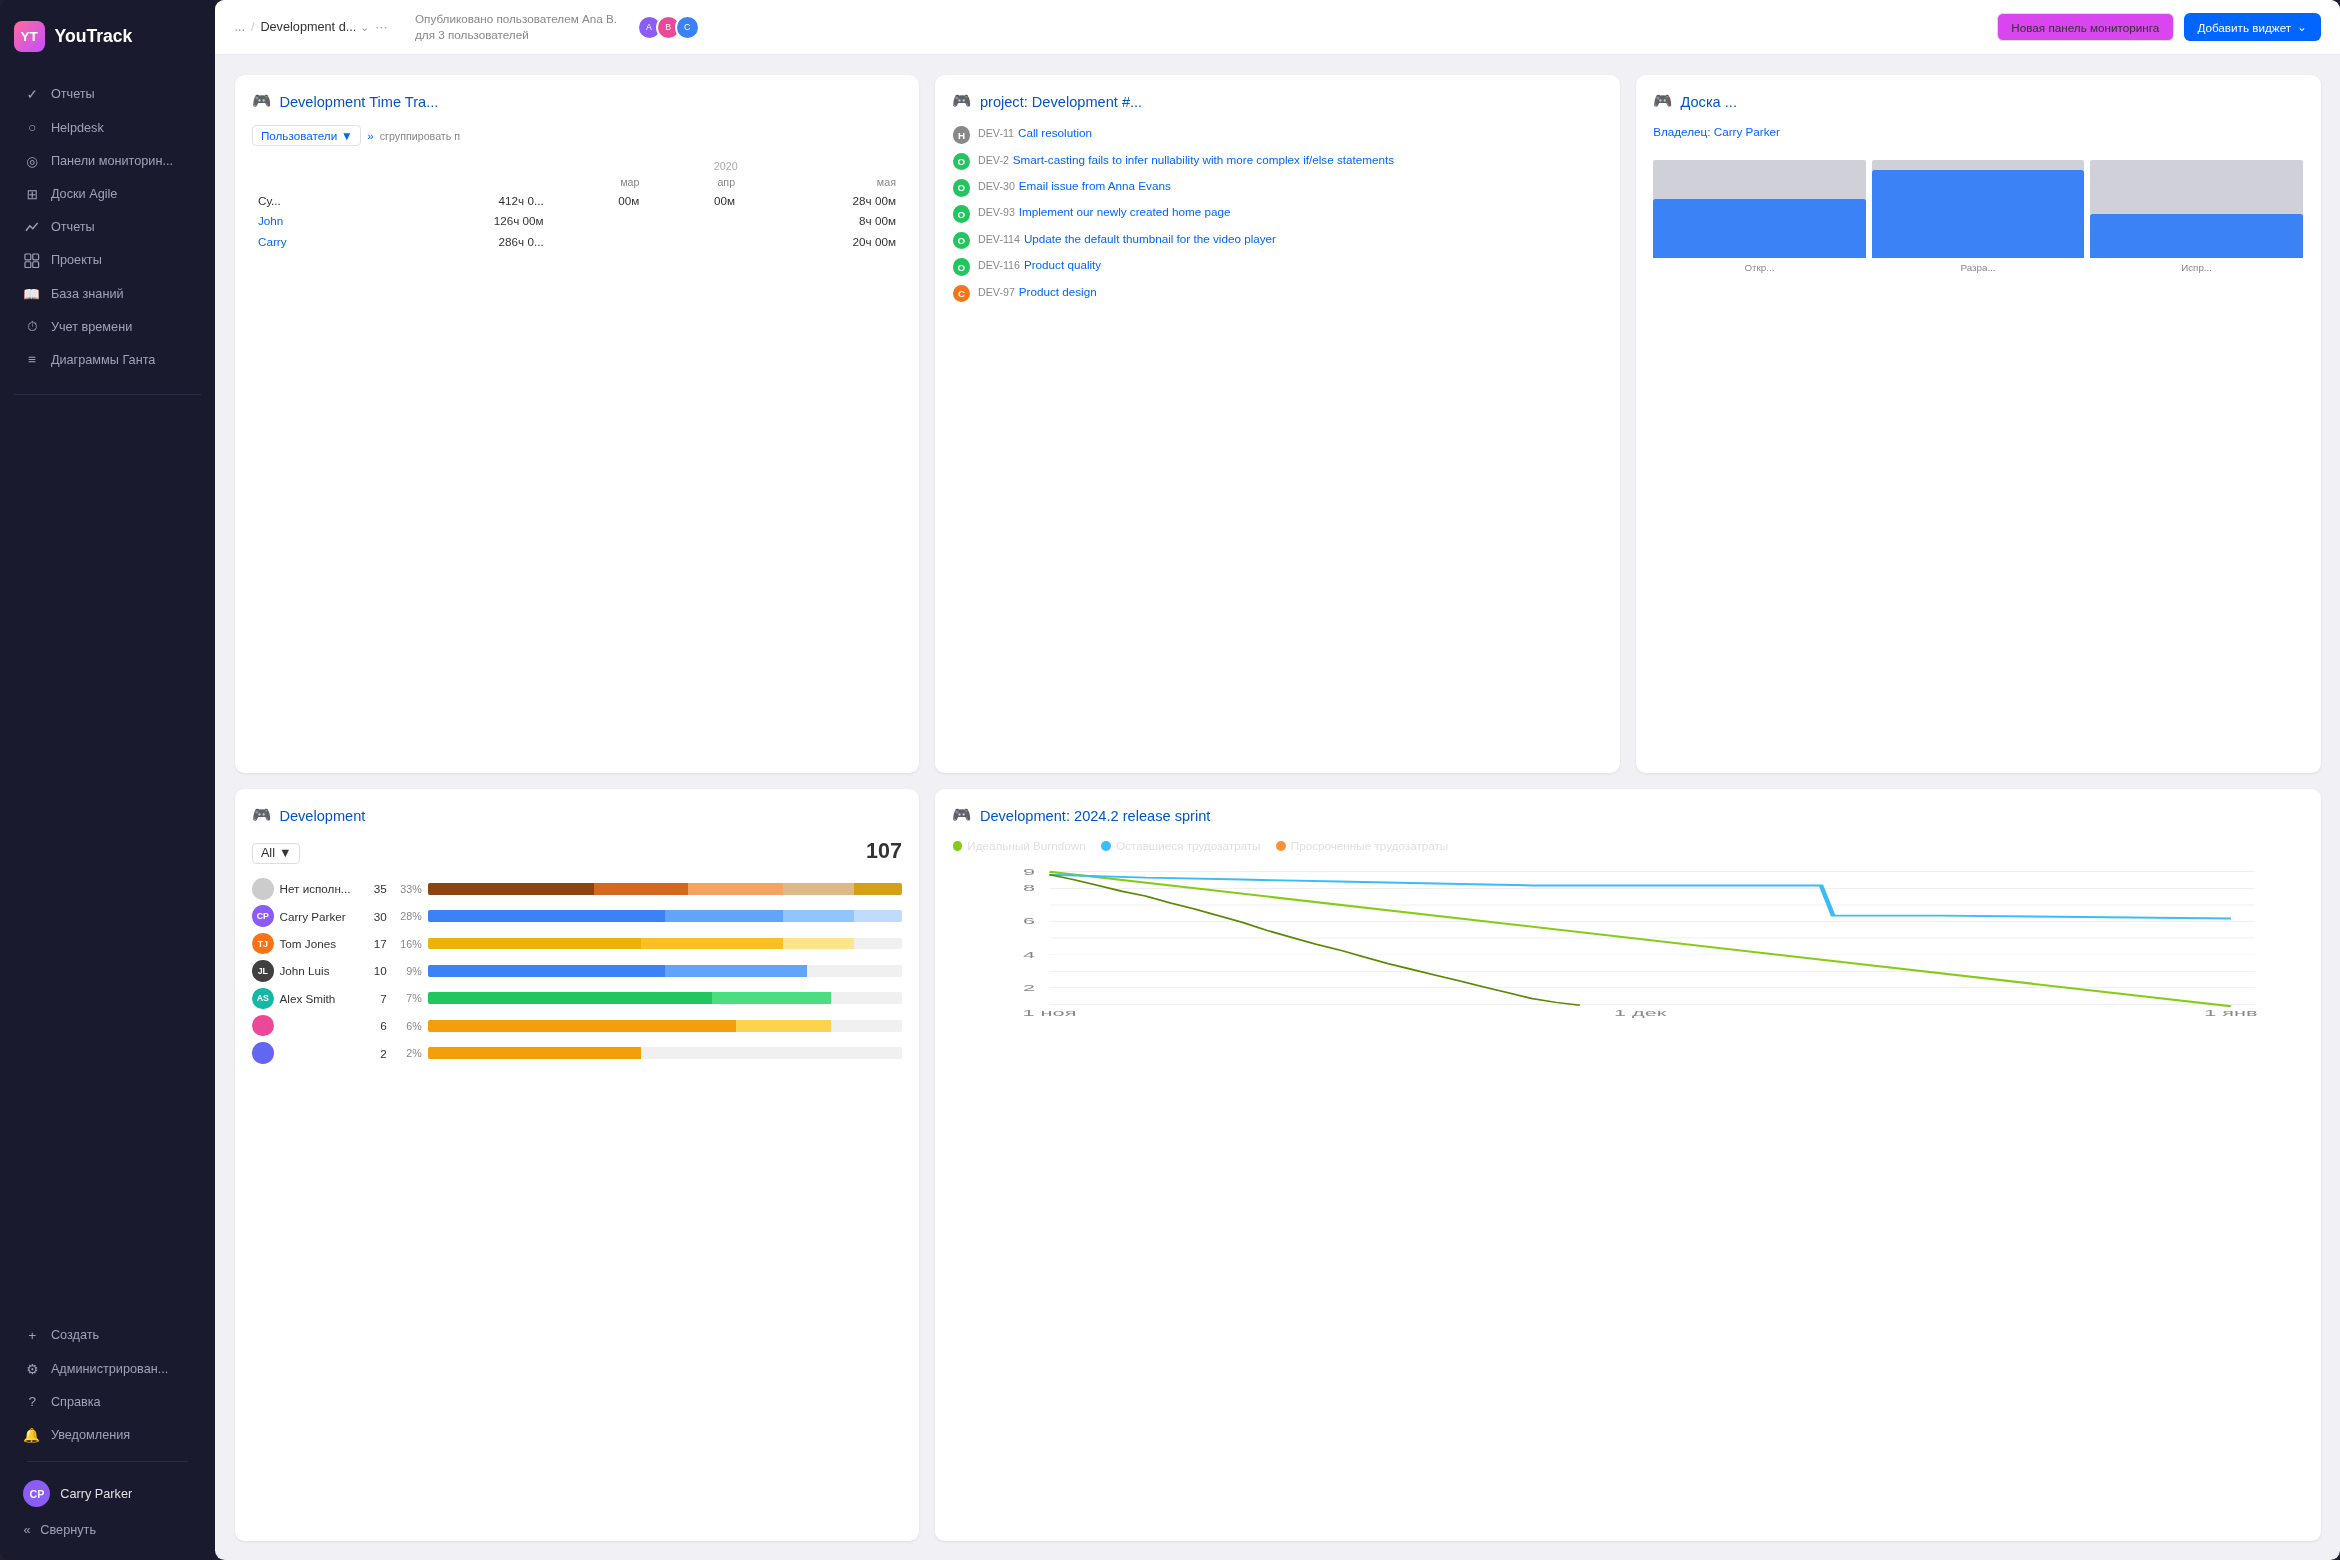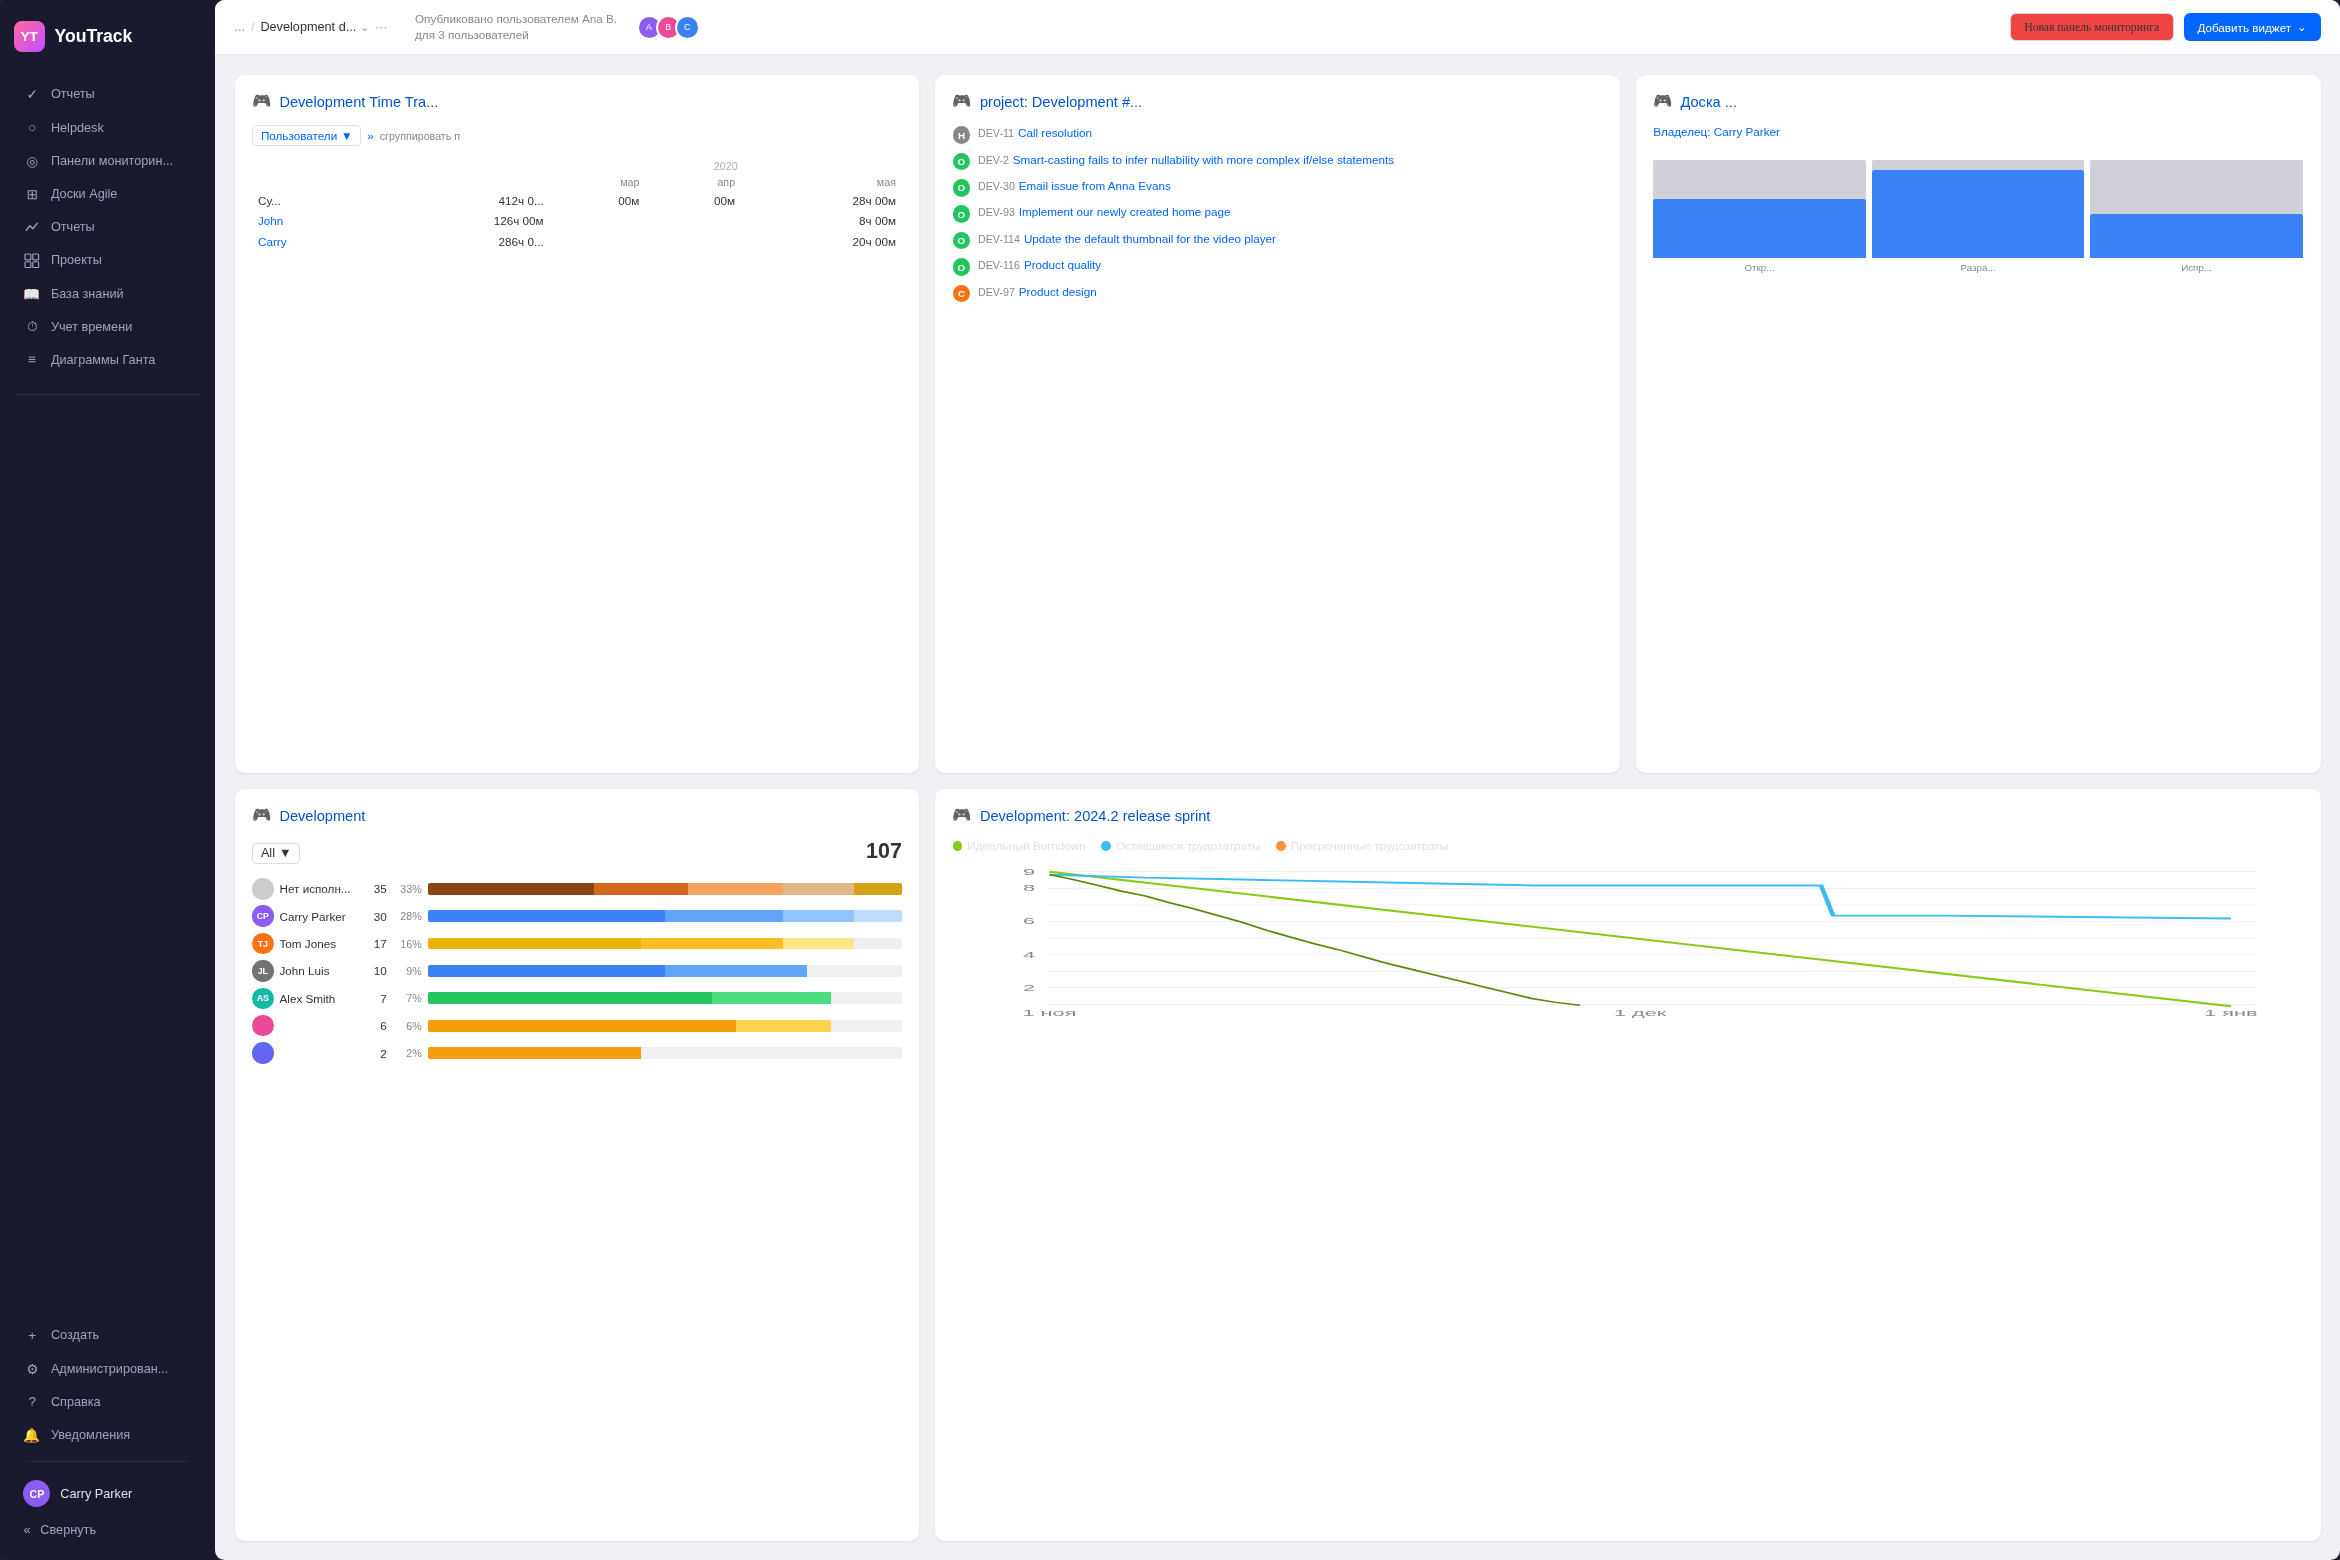--- a/index.html
+++ b/index.html
@@ -37,21 +37,21 @@
     .breadcrumb-current { display: flex; align-items: center; gap: 3.9px; color: #333; font-weight: 500; }
     .breadcrumb-arrow { color: #999; font-size: 10.7px; }
     .breadcrumb-more { color: #999; }
 
     .header-meta { margin-left: 15.6px; font-size: 11.7px; color: #888; line-height: 1.4; }
     .header-avatars { display: flex; margin-left: 7.8px; }
     .header-avatar { width: 25px; height: 25px; border-radius: 50%; border: 2px solid white; margin-left: -5.9px; background: #8b5cf6; font-size: 8.8px; color: white; display: flex; align-items: center; justify-content: center; }
     .header-avatar:first-child { margin-left: 0; }
 
     .header-actions { margin-left: auto; display: flex; align-items: center; gap: 9.8px; }
-    .btn-secondary { padding: 6.8px 13.7px; border: 1px solid #ddd; border-radius: 5.9px; background: #ef4444; color: #333; font-size: 11.7px; cursor: pointer; font-family: Liberation Serif, serif; }
+    .btn-secondary { padding: 6.8px 13.7px; border: 1px solid #ddd; border-radius: 5.9px; background: #d946ef; color: #333; font-size: 11.7px; cursor: pointer; }
     .btn-primary { padding: 6.8px 13.7px; border: none; border-radius: 5.9px; background: #0066ff; color: white; font-size: 11.7px; cursor: pointer; display: flex; align-items: center; gap: 5.9px; }
 
     
     .dashboard { padding: 19.5px; display: grid; grid-template-columns: 1fr 1fr 1fr; grid-template-rows: auto auto; gap: 15.6px; overflow-y: auto; flex: 1; }
 
     .widget { background: white; border-radius: 9.8px; padding: 17.6px; box-shadow: 0 1px 2.9px rgba(0,0,0,0.08); }
     .widget-header { display: flex; align-items: center; gap: 7.8px; margin-bottom: 13.7px; }
     .widget-icon { width: 19.5px; height: 19.5px; font-size: 15.6px; }
     .widget-title { font-size: 14.6px; font-weight: 400; color: #0055cc; text-decoration: none; }
 
@@ -422,21 +422,21 @@
         <span class="assignee-count">17</span>
         <span class="assignee-pct">16%</span>
         <div class="bar-track">
           <div class="bar-segment" style="width:45%;background:#eab308"></div>
           <div class="bar-segment" style="width:30%;background:#fbbf24"></div>
           <div class="bar-segment" style="width:15%;background:#fde68a"></div>
         </div>
       </div>
 
       <div class="assignee-row">
-        <div class="assignee-avatar" style="background:#737373;color:white;font-size:8.8px">JL</div>
+        <div class="assignee-avatar" style="background:#404040;color:white;font-size:8.8px">JL</div>
         <span class="assignee-name">John Luis</span>
         <span class="assignee-count">10</span>
         <span class="assignee-pct">9%</span>
         <div class="bar-track">
           <div class="bar-segment" style="width:50%;background:#3b82f6"></div>
           <div class="bar-segment" style="width:30%;background:#60a5fa"></div>
         </div>
       </div>
 
       <div class="assignee-row">

